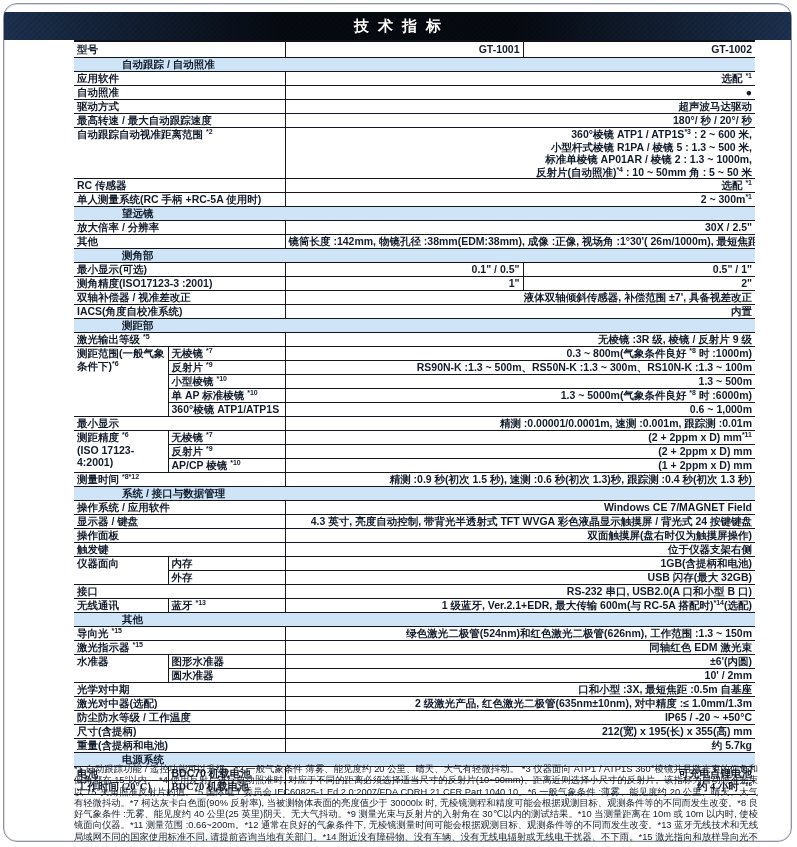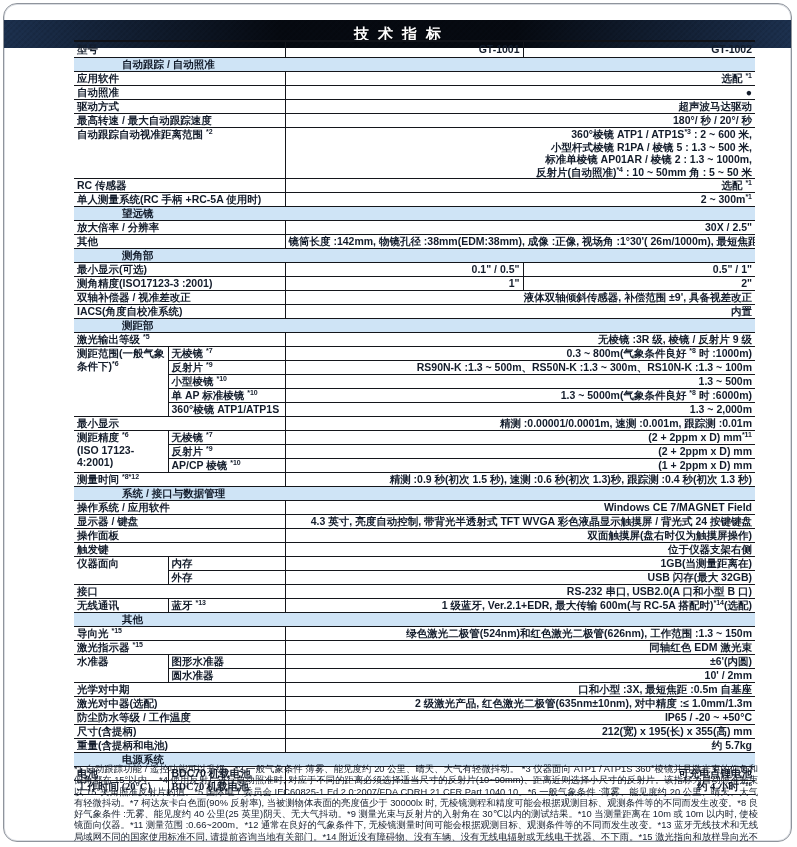--- a/index.html
+++ b/index.html
@@ -1,19 +1,19 @@
 <!DOCTYPE html>
 <html><head>
 <meta charset="utf-8">
 <style>
   html,body{margin:0;padding:0;background:#fff;}
   body{width:797px;height:847px;position:relative;font-family:"Liberation Sans","DejaVu Sans",sans-serif;color:#131c2b;}
   .panel{position:absolute;left:3px;top:3px;width:787px;height:837px;border:1.5px solid #8f949c;
          border-radius:14px;box-shadow:inset 0 0 0 1px #d9dce1;overflow:hidden;background:#fff;}
-  .titlebar{position:absolute;left:0;top:16px;width:100%;height:28px;
+  .titlebar{position:absolute;left:0;top:8px;width:100%;height:28px;
      background-color:#0c1523;
      background-image:
        linear-gradient(90deg, rgba(28,48,78,.85), rgba(5,8,14,.95) 35%, rgba(5,8,14,.95) 65%, rgba(28,48,78,.85)),
        repeating-linear-gradient(135deg, rgba(60,95,140,.35) 0 2px, rgba(10,18,32,.0) 2px 4px),
        repeating-linear-gradient(45deg, rgba(25,45,75,.55) 0 2px, rgba(8,14,24,.0) 2px 4px);
      display:flex;align-items:center;justify-content:center;}
   .titlebar .title{color:#ffffff;font-weight:bold;font-size:15px;letter-spacing:9px;text-indent:9px;
      text-shadow:0 1px 1px #000;}
   table.spec{position:absolute;left:70px;top:36px;width:681px;border-collapse:collapse;table-layout:fixed;
      font-size:10.5px;line-height:12.5px;font-weight:600;color:#131c2b;}
@@ -106,21 +106,21 @@
           <td class="val bR">0.1" / 0.5"</td>
           <td class="val">0.5" / 1"</td>
         </tr>
     <tr>
           <td class="lbl bR" colspan="2">测角精度(ISO17123-3 :2001)</td>
           <td class="val bR">1"</td>
           <td class="val">2"</td>
         </tr>
     <tr>
           <td class="lbl bR" colspan="2">双轴补偿器 / 视准差改正</td>
-          <td class="val" colspan="2">液体双轴倾斜传感器, 补偿范围 ±9', 具备视差改正</td>
+          <td class="val" colspan="2">液体双轴倾斜传感器, 补偿范围 ±7', 具备视差改正</td>
         </tr>
     <tr>
           <td class="lbl bR" colspan="2">IACS(角度自校准系统)</td>
           <td class="val" colspan="2">内置</td>
         </tr>
     <tr class="sec">
           <td colspan="4">测距部</td>
         </tr>
     <tr>
           <td class="lbl bR" colspan="2">激光输出等级 <sup>*5</sup></td>
@@ -138,21 +138,21 @@
     <tr>
           <td class="sub bR">小型棱镜 <sup>*10</sup></td>
           <td class="val" colspan="2">1.3 ~ 500m</td>
         </tr>
     <tr>
           <td class="sub bR">单 AP 标准棱镜 <sup>*10</sup></td>
           <td class="val" colspan="2">1.3 ~ 5000m(气象条件良好 <sup>*8</sup> 时 :6000m)</td>
         </tr>
     <tr>
           <td class="sub bR">360°棱镜 ATP1/ATP1S</td>
-          <td class="val" colspan="2">1.3 ~ 2,000m</td>
+          <td class="val" colspan="2">0.6 ~ 1,000m</td>
         </tr>
     <tr>
           <td class="lbl bR" colspan="2">最小显示</td>
           <td class="val" colspan="2">精测 :0.00001/0.0001m, 速测 :0.001m, 跟踪测 :0.01m</td>
         </tr>
     <tr>
           <td class="lbl bR" rowspan="3" style="vertical-align:top">测距精度 <sup>*6</sup>
 (ISO 17123-4:2001)</td>
           <td class="sub bR">无棱镜 <sup>*7</sup></td>
           <td class="val" colspan="2">(2  + 2ppm x D) mm<sup>*11</sup></td>
@@ -184,21 +184,21 @@
           <td class="lbl bR" colspan="2">操作面板</td>
           <td class="val" colspan="2">双面触摸屏(盘右时仅为触摸屏操作)</td>
         </tr>
     <tr>
           <td class="lbl bR" colspan="2">触发键</td>
           <td class="val" colspan="2">位于仪器支架右侧</td>
         </tr>
     <tr>
           <td class="lbl bR" rowspan="2" style="vertical-align:top">仪器面向</td>
           <td class="sub bR">内存</td>
-          <td class="val" colspan="2">1GB(当测量距离在)</td>
+          <td class="val" colspan="2">1GB(含提柄和电池)</td>
         </tr>
     <tr>
           <td class="sub bR">外存</td>
           <td class="val" colspan="2">USB 闪存(最大 32GB)</td>
         </tr>
     <tr>
           <td class="lbl bR" colspan="2">接口</td>
           <td class="val" colspan="2">RS-232 串口, USB2.0(A 口和小型 B 口)</td>
         </tr>
     <tr>

